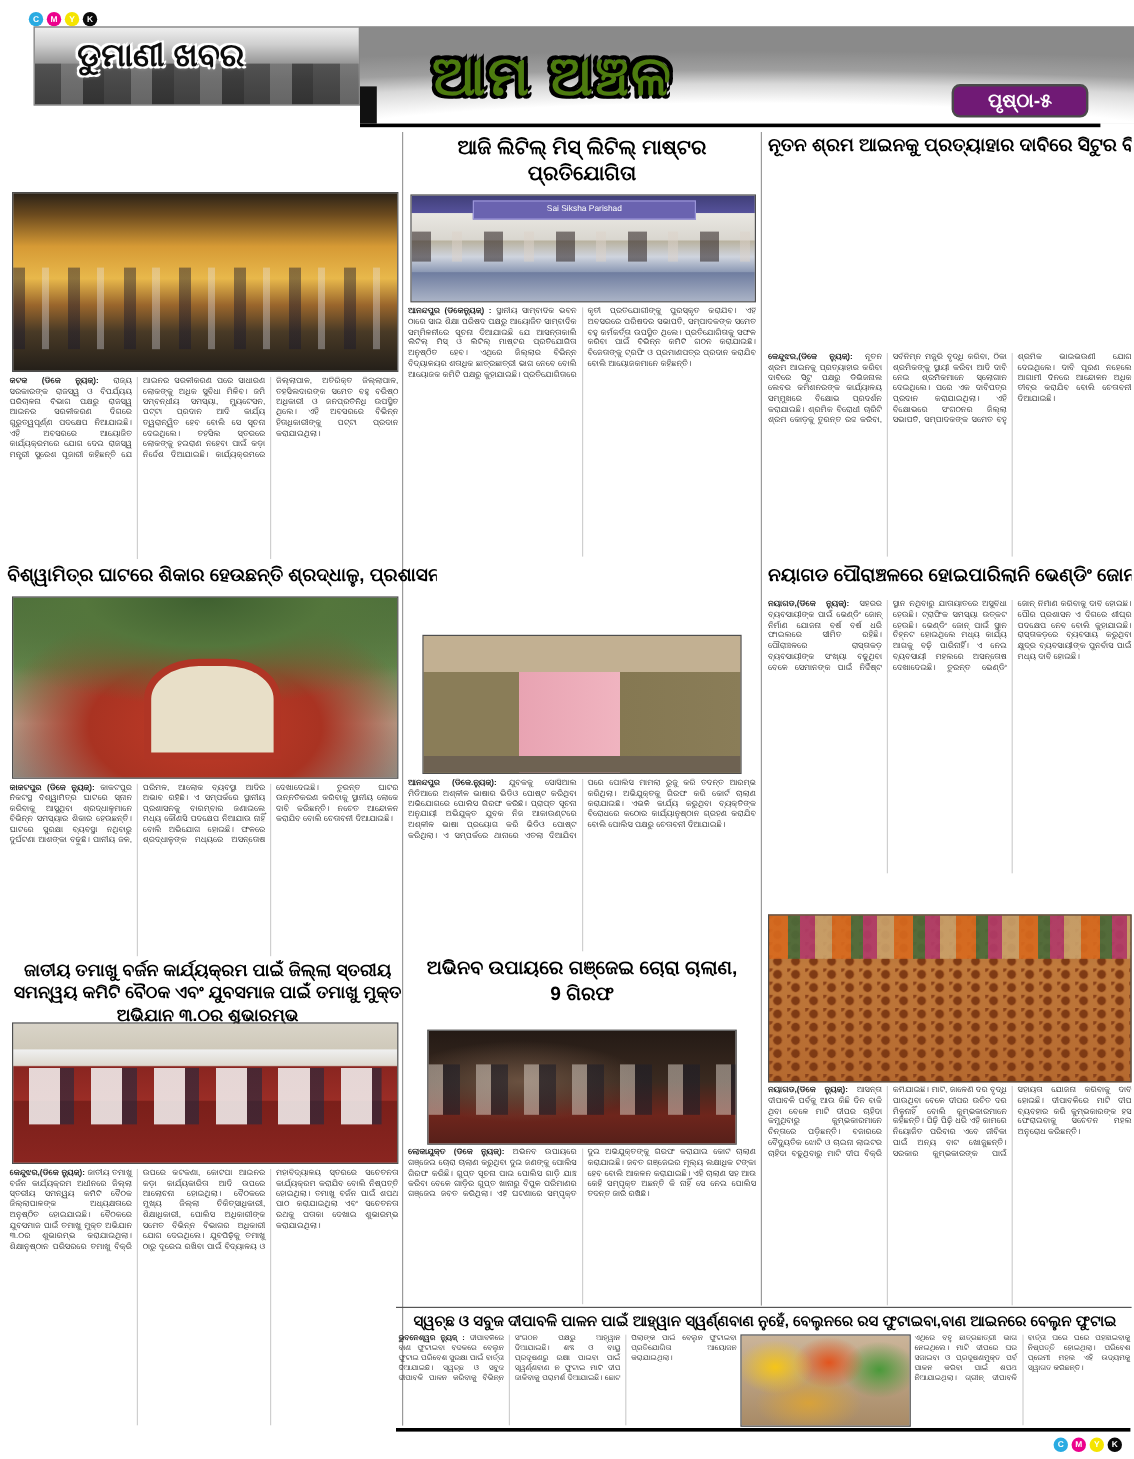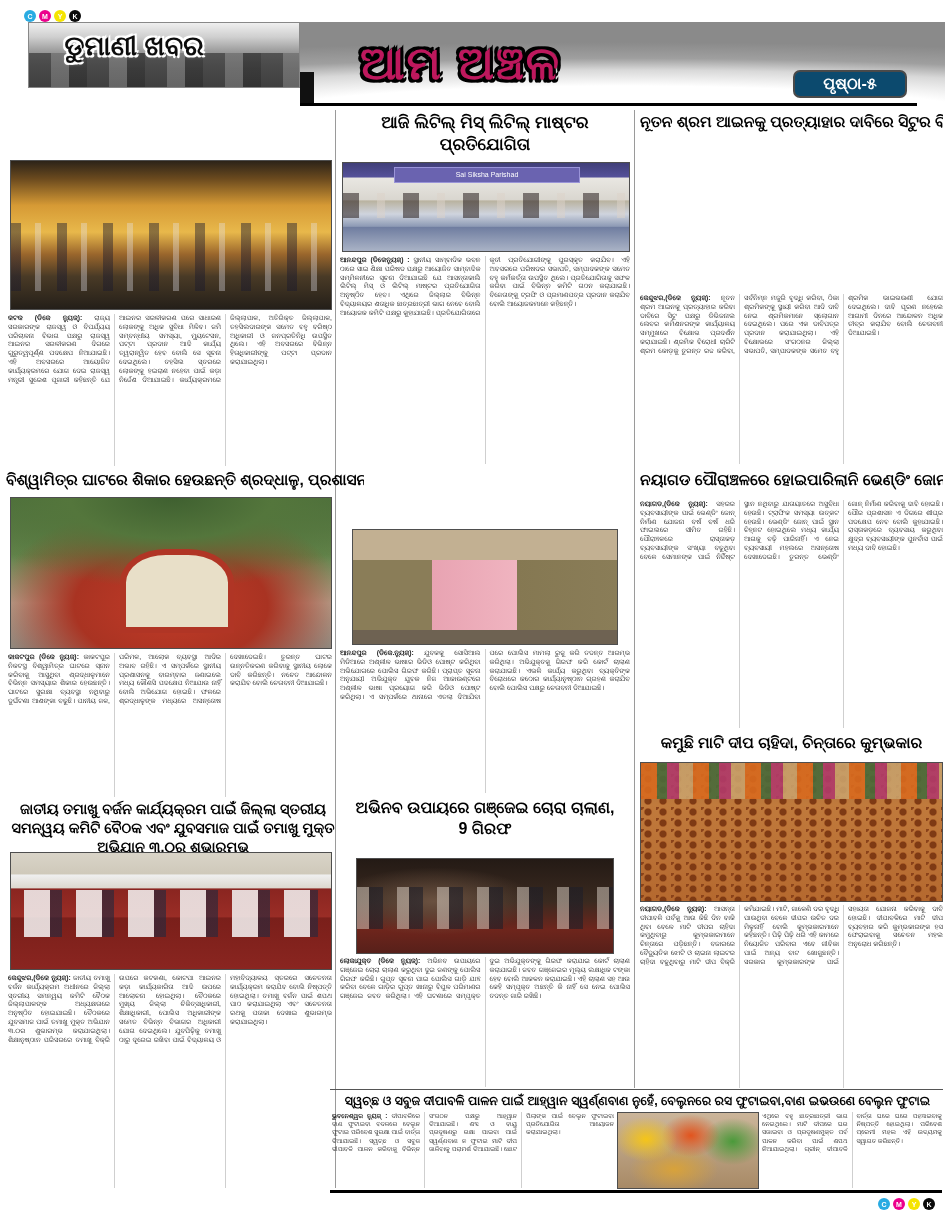--- a/index.html
+++ b/index.html
@@ -22,24 +22,24 @@
       background:repeating-linear-gradient(90deg,#3c3c3c 0 22px,#6e6e6e 22px 40px,#2a2a2a 40px 58px);
       opacity:.75;}
   .mh-brand{position:absolute;left:0;right:60px;top:8px;text-align:center;font-size:27px;font-weight:bold;
       color:#0c0c0c;z-index:2;
       text-shadow:-2px -2px 0 #fff,2px -2px 0 #fff,-2px 2px 0 #fff,2px 2px 0 #fff,0 0 4px #fff;}
   .mh-date{background:#0d0d0d;color:#fff;display:flex;align-items:center;justify-content:center;
       font-size:15px;font-weight:bold;letter-spacing:1px;border:1px solid #000;}
   .mh-banner{background:
       radial-gradient(140% 90% at 50% 115%,#ffffff 40%,#d8d8d8 62%,#9f9f9f 78%,#8a8a8a 100%),
       linear-gradient(180deg,#9f9f9f,#e2e2e2);}
-  .mh-title{font-size:46px;font-weight:bold;color:#be185d;letter-spacing:2px;z-index:2;
+  .mh-title{font-size:46px;font-weight:bold;color:#4d7c0f;letter-spacing:2px;z-index:2;
       text-shadow:-3px -3px 0 #000,3px -3px 0 #000,-3px 3px 0 #000,3px 3px 0 #000,0 0 2px #000;}
   .mh-sq{background:#111;}
-  .mh-page{background:#0c4a6e;border:2px solid #4a4a4a;border-radius:7px;color:#fff;
+  .mh-page{background:#701a75;border:2px solid #4a4a4a;border-radius:7px;color:#fff;
       display:flex;align-items:center;justify-content:center;font-size:16px;font-weight:bold;}
   .rule{background:#000;}
   .thin-rule{background:#555;}
   .vsep{background:#9a9a9a;width:1px;}
 
   
   .headline{font-weight:bold;color:#000;text-align:center;line-height:1.3;overflow:hidden;}
   .h-l{font-size:17px;}
   .h-m{font-size:15.5px;white-space:nowrap;}
   .h-s{font-size:14.5px;}
@@ -169,28 +169,27 @@
   <div class="abs headline h-m" style="left:640px;top:112px;width:303px;">ନୂତନ ଶ୍ରମ ଆଇନକୁ ପ୍ରତ୍ୟାହାର ଦାବିରେ ସିଟୁର ବିକ୍ଷୋଭ</div>
   <div class="abs body-text cols-3" style="left:640px;top:294px;width:303px;height:170px;">
     <p><span class="dateline">କେନ୍ଦୁଝର,(ଡିକେ ନ୍ୟୁଜ୍):</span> <span>ନୂତନ ଶ୍ରମ ଆଇନକୁ ପ୍ରତ୍ୟାହାର କରିବା ଦାବିରେ ସିଟୁ ପକ୍ଷରୁ ଡିଭିଜନାଲ ଲେବର କମିଶନରଙ୍କ କାର୍ଯ୍ୟାଳୟ ସମ୍ମୁଖରେ ବିକ୍ଷୋଭ ପ୍ରଦର୍ଶନ କରାଯାଇଛି। ଶ୍ରମିକ ବିରୋଧୀ ଚାରିଟି ଶ୍ରମ କୋଡ଼କୁ ତୁରନ୍ତ ରଦ୍ଦ କରିବା, ସର୍ବନିମ୍ନ ମଜୁରି ବୃଦ୍ଧି କରିବା, ଠିକା ଶ୍ରମିକଙ୍କୁ ସ୍ଥାୟୀ କରିବା ଆଦି ଦାବି ନେଇ ଶ୍ରମିକମାନେ ସ୍ଲୋଗାନ ଦେଇଥିଲେ। ପରେ ଏକ ଦାବିପତ୍ର ପ୍ରଦାନ କରାଯାଇଥିଲା। ଏହି ବିକ୍ଷୋଭରେ ସଂଗଠନର ଜିଲ୍ଲା ସଭାପତି, ସମ୍ପାଦକଙ୍କ ସମେତ ବହୁ ଶ୍ରମିକ ଭାଇଭଉଣୀ ଯୋଗ ଦେଇଥିଲେ। ଦାବି ପୂରଣ ନହେଲେ ଆଗାମୀ ଦିନରେ ଆନ୍ଦୋଳନ ଅଧିକ ତୀବ୍ର କରାଯିବ ବୋଲି ଚେତାବନୀ ଦିଆଯାଇଛି।</span></p>
   </div>
 
   <div class="abs headline h-m" style="left:640px;top:470px;width:303px;">ନୟାଗଡ ପୌରାଞ୍ଚଳରେ ହୋଇପାରିଲାନି ଭେଣ୍ଡିଂ ଜୋନ୍</div>
   <div class="abs body-text cols-3" style="left:640px;top:500px;width:303px;height:228px;">
     <p><span class="dateline">ନୟାଗଡ,(ଡିକେ ନ୍ୟୁଜ୍):</span> <span>ସହରର ବ୍ୟବସାୟୀଙ୍କ ପାଇଁ ଭେଣ୍ଡିଂ ଜୋନ୍ ନିର୍ମାଣ ଯୋଜନା ବର୍ଷ ବର୍ଷ ଧରି ଫାଇଲରେ ସୀମିତ ରହିଛି। ପୌରାଞ୍ଚଳରେ ରାସ୍ତାକଡ଼ ବ୍ୟବସାୟୀଙ୍କ ସଂଖ୍ୟା ବଢୁଥିବା ବେଳେ ସେମାନଙ୍କ ପାଇଁ ନିର୍ଦ୍ଦିଷ୍ଟ ସ୍ଥାନ ନଥିବାରୁ ଯାତାୟାତରେ ଅସୁବିଧା ହେଉଛି। ଟ୍ରାଫିକ ସମସ୍ୟା ଉତ୍କଟ ହେଉଛି। ଭେଣ୍ଡିଂ ଜୋନ୍ ପାଇଁ ସ୍ଥାନ ଚିହ୍ନଟ ହୋଇଥିଲେ ମଧ୍ୟ କାର୍ଯ୍ୟ ଆଗକୁ ବଢ଼ି ପାରିନାହିଁ। ଏ ନେଇ ବ୍ୟବସାୟୀ ମହଲରେ ଅସନ୍ତୋଷ ଦେଖାଦେଇଛି। ତୁରନ୍ତ ଭେଣ୍ଡିଂ ଜୋନ୍ ନିର୍ମାଣ କରିବାକୁ ଦାବି ହୋଇଛି। ପୌର ପ୍ରଶାସନ ଏ ଦିଗରେ ଶୀଘ୍ର ପଦକ୍ଷେପ ନେବ ବୋଲି କୁହାଯାଇଛି। ରାସ୍ତାକଡ଼ରେ ବ୍ୟବସାୟ କରୁଥିବା କ୍ଷୁଦ୍ର ବ୍ୟବସାୟୀଙ୍କ ପୁନର୍ବାସ ପାଇଁ ମଧ୍ୟ ଦାବି ହୋଇଛି।</span></p>
   </div>
 
-  <div class="abs headline h-m" style="left:640px;top:733px;width:303px;">କମୁଛି ମାଟି ଦୀପ ଚାହିଦା, ଚିନ୍ତାରେ କୁମ୍ଭକାର</div>
   <div class="abs photo photo-diyas" style="left:640px;top:762px;width:303px;height:140px;"></div>
   <div class="abs body-text cols-3" style="left:640px;top:905px;width:303px;height:183px;">
     <p><span class="dateline">ନୟାଗଡ,(ଡିକେ ନ୍ୟୁଜ୍):</span> <span>ଆସନ୍ତା ଦୀପାବଳି ପର୍ବକୁ ଆଉ କିଛି ଦିନ ବାକି ଥିବା ବେଳେ ମାଟି ଦୀପର ଚାହିଦା କମୁଥିବାରୁ କୁମ୍ଭକାରମାନେ ଚିନ୍ତାରେ ପଡ଼ିଛନ୍ତି। ବଜାରରେ ବୈଦ୍ୟୁତିକ ଝୋଟି ଓ ଚାଇନା ଲାଇଟର ଚାହିଦା ବଢୁଥିବାରୁ ମାଟି ଦୀପ ବିକ୍ରି କମିଯାଇଛି। ମାଟି, ଜାଳେଣି ଦର ବୃଦ୍ଧି ପାଉଥିବା ବେଳେ ଦୀପର ଉଚିତ ଦର ମିଳୁନାହିଁ ବୋଲି କୁମ୍ଭକାରମାନେ କହିଛନ୍ତି। ପିଢ଼ି ପିଢ଼ି ଧରି ଏହି କାମରେ ନିୟୋଜିତ ପରିବାର ଏବେ ଜୀବିକା ପାଇଁ ଅନ୍ୟ ବାଟ ଖୋଜୁଛନ୍ତି। ସରକାର କୁମ୍ଭକାରଙ୍କ ପାଇଁ ସହାୟତା ଯୋଜନା କରିବାକୁ ଦାବି ହୋଇଛି। ଦୀପାବଳିରେ ମାଟି ଦୀପ ବ୍ୟବହାର କରି କୁମ୍ଭକାରଙ୍କ ହସ ଫେରାଇବାକୁ ସଚେତନ ମହଲ ଅନୁରୋଧ କରିଛନ୍ତି।</span></p>
   </div>
 
   <div class="abs thin-rule" style="left:330px;top:1089px;width:613px;height:1px;"></div>
-  <div class="abs headline h-strip" style="left:332px;top:1093px;width:611px;">ସ୍ୱଚ୍ଛ ଓ ସବୁଜ ଦୀପାବଳି ପାଳନ ପାଇଁ ଆହ୍ୱାନ ସ୍ୱର୍ଣ୍ଣବାଣ ନୁହେଁ, ବେଲୁନରେ ରସ ଫୁଟାଇବା,ବାଣ ଇଭଉଣେ ବେଲୁନ ଫୁଟାଇ</div>
+  <div class="abs headline h-strip" style="left:332px;top:1093px;width:611px;">ସ୍ୱଚ୍ଛ ଓ ସବୁଜ ଦୀପାବଳି ପାଳନ ପାଇଁ ଆହ୍ୱାନ ସ୍ୱର୍ଣ୍ଣବାଣ ନୁହେଁ, ବେଲୁନରେ ରସ ଫୁଟାଇବା,ବାଣ ଆଇନରେ ବେଲୁନ ଫୁଟାଇ</div>
   <div class="abs body-text cols-3" style="left:332px;top:1112px;width:282px;height:76px;font-size:6.3px;">
     <p><span class="dateline">ଭୁବନେଶ୍ୱର ନ୍ୟୁଜ୍ :</span> <span>ଦୀପାବଳିରେ ବାଣ ଫୁଟାଇବା ବଦଳରେ ବେଲୁନ ଫୁଟାଇ ପରିବେଶ ସୁରକ୍ଷା ପାଇଁ ବାର୍ତ୍ତା ଦିଆଯାଇଛି। ସ୍ୱଚ୍ଛ ଓ ସବୁଜ ଦୀପାବଳି ପାଳନ କରିବାକୁ ବିଭିନ୍ନ ସଂଗଠନ ପକ୍ଷରୁ ଆହ୍ୱାନ ଦିଆଯାଇଛି। ଶବ୍ଦ ଓ ବାୟୁ ପ୍ରଦୂଷଣରୁ ରକ୍ଷା ପାଇବା ପାଇଁ ସ୍ୱର୍ଣ୍ଣବାଣ ନ ଫୁଟାଇ ମାଟି ଦୀପ ଜାଳିବାକୁ ପରାମର୍ଶ ଦିଆଯାଇଛି। ଛୋଟ ପିଲାଙ୍କ ପାଇଁ ବେଲୁନ ଫୁଟାଇବା ପ୍ରତିଯୋଗିତା ଆୟୋଜନ କରାଯାଇଥିଲା।</span></p>
   </div>
   <div class="abs photo photo-sweets" style="left:617px;top:1112px;width:142px;height:77px;"></div>
   <div class="abs body-text cols-2" style="left:762px;top:1112px;width:180px;height:76px;font-size:6.3px;">
     <p><span>ଏଥିରେ ବହୁ ଛାତ୍ରଛାତ୍ରୀ ଭାଗ ନେଇଥିଲେ। ମାଟି ଦୀପରେ ଘର ସଜାଇବା ଓ ପ୍ରଦୂଷଣମୁକ୍ତ ପର୍ବ ପାଳନ କରିବା ପାଇଁ ଶପଥ ନିଆଯାଇଥିଲା। ଗ୍ରୀନ୍ ଦୀପାବଳି ବାର୍ତ୍ତା ଘରେ ଘରେ ପହଞ୍ଚାଇବାକୁ ନିଷ୍ପତ୍ତି ହୋଇଥିଲା। ପରିବେଶ ପ୍ରେମୀ ମହଲ ଏହି ଉଦ୍ୟମକୁ ସ୍ୱାଗତ କରିଛନ୍ତି।</span></p>
   </div>
   <div class="abs rule" style="left:330px;top:1190px;width:612px;height:3px;"></div>
 
   <div class="abs cmyk" style="left:878px;top:1198px;">

